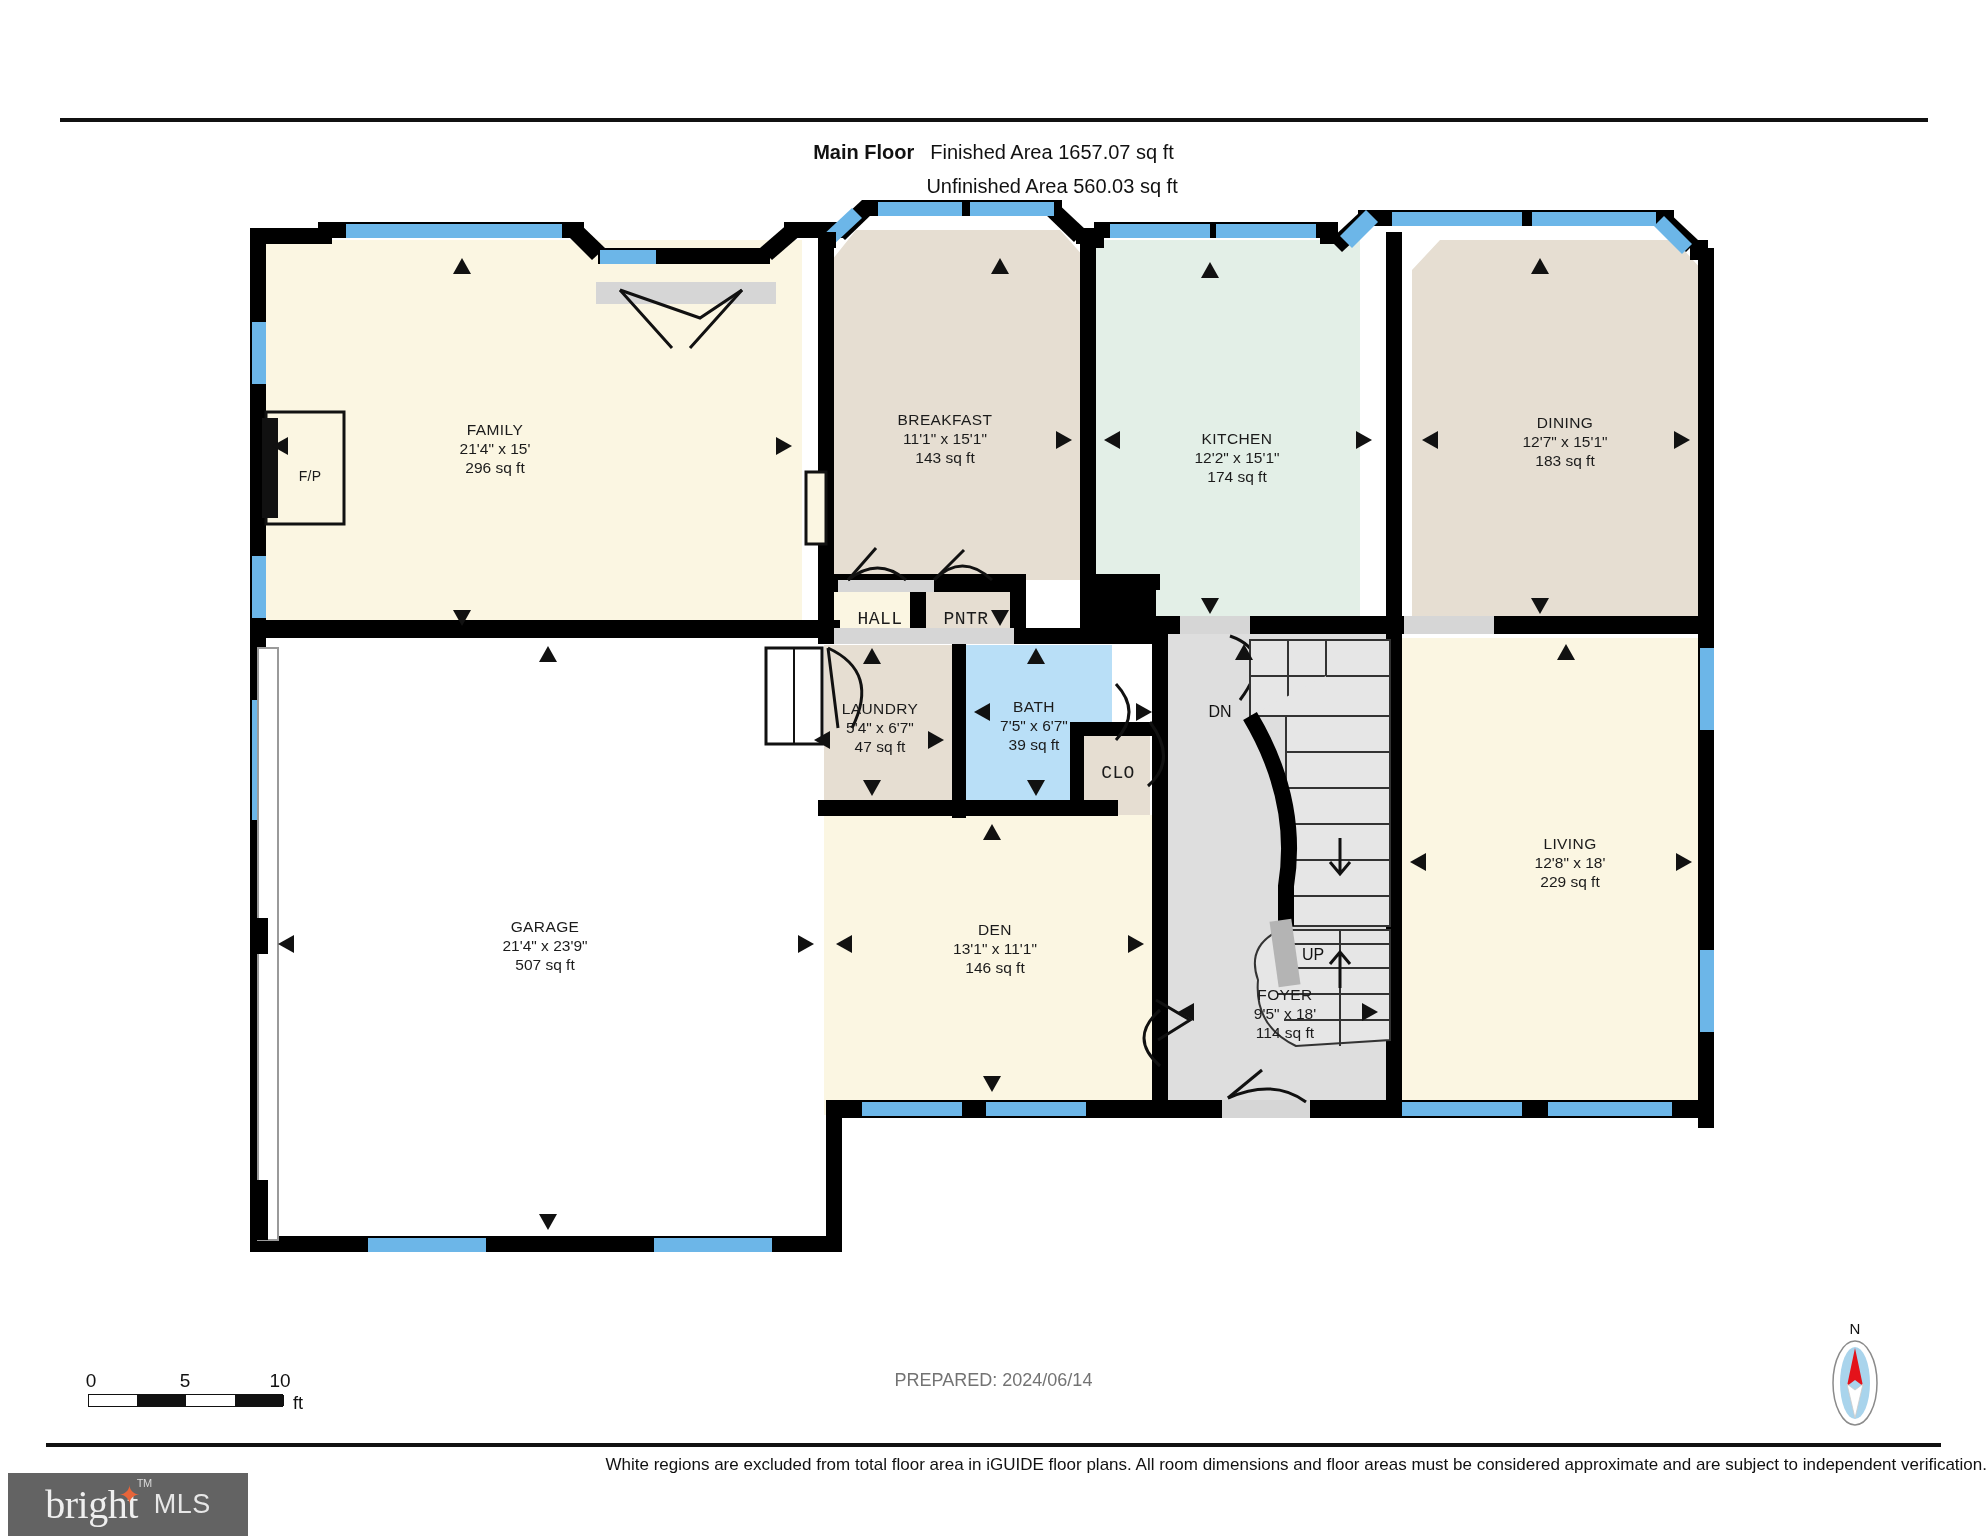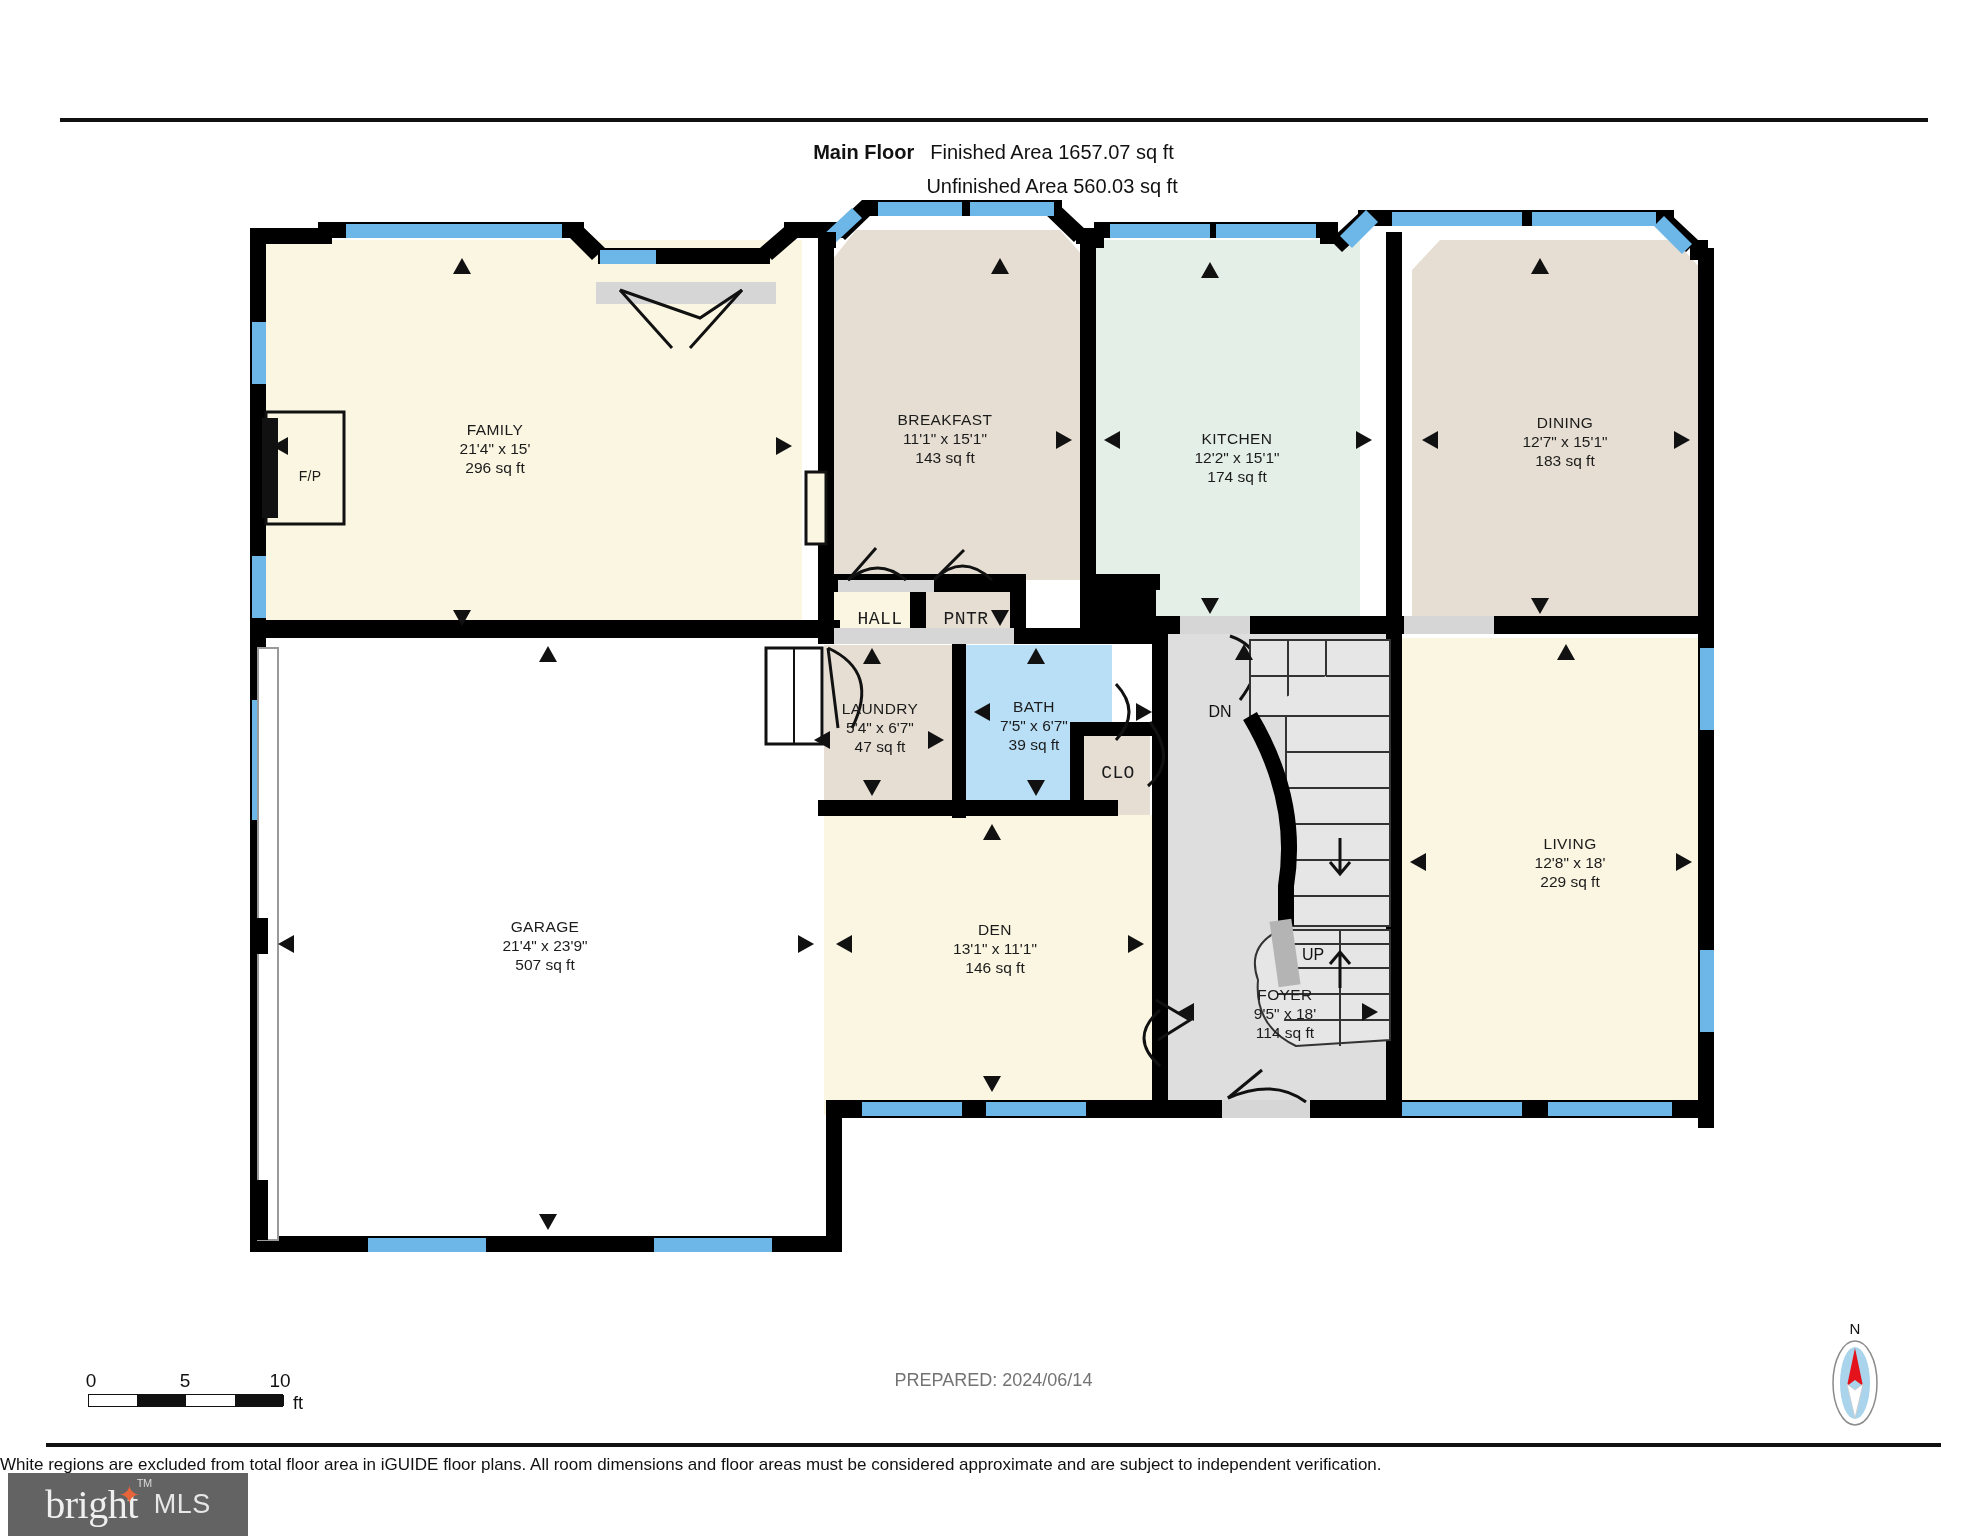--- a/index.html
+++ b/index.html
@@ -58,21 +58,21 @@
   
   #prepared{position:absolute;left:0;top:1370px;width:1987px;text-align:center;font-size:18px;color:#737373;}
 
   
   #compass{position:absolute;left:1820px;top:1320px;width:70px;height:110px;}
   #compass .n{position:absolute;left:0;top:0;width:70px;text-align:center;font-size:15px;color:#111;}
   #compass svg{position:absolute;left:12px;top:20px;}
 
   
   #footer-rule{position:absolute;left:46px;top:1443px;width:1895px;height:4px;background:#111;}
-  #disclaimer{position:absolute;left:0;top:1455px;width:1987px;text-align:left;font-size:17px;color:#111;}
+  #disclaimer{position:absolute;left:0;top:1455px;width:1987px;text-align:right;font-size:17px;color:#111;}
 
   #mls-logo{
     position:absolute;left:8px;top:1473px;width:240px;height:63px;background:#636363;
     display:flex;align-items:center;justify-content:center;
   }
   #mls-logo .wordmark{position:relative;font-family:"Liberation Serif", serif;font-size:40px;color:#efefef;letter-spacing:-0.5px;}
   #mls-logo .star{position:absolute;right:-2px;top:2px;color:#e8653a;font-size:26px;line-height:26px;}
   #mls-logo .tm{position:absolute;right:-14px;top:-4px;font-family:Liberation Sans, sans-serif;font-size:11px;color:#d8d8d8;}
   #mls-logo .mls{font-family:"Liberation Sans",sans-serif;font-size:27px;color:#e7e7e7;margin-left:16px;letter-spacing:.5px;}
 </style>

